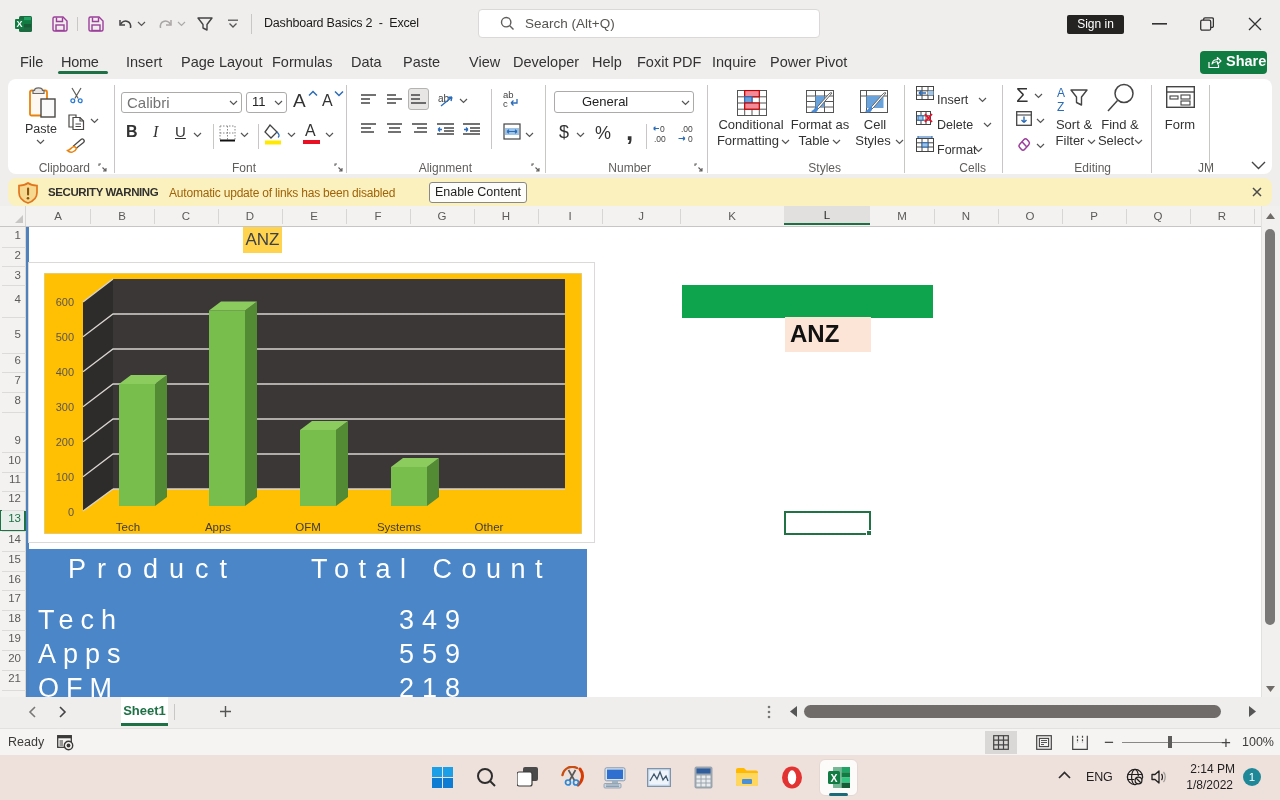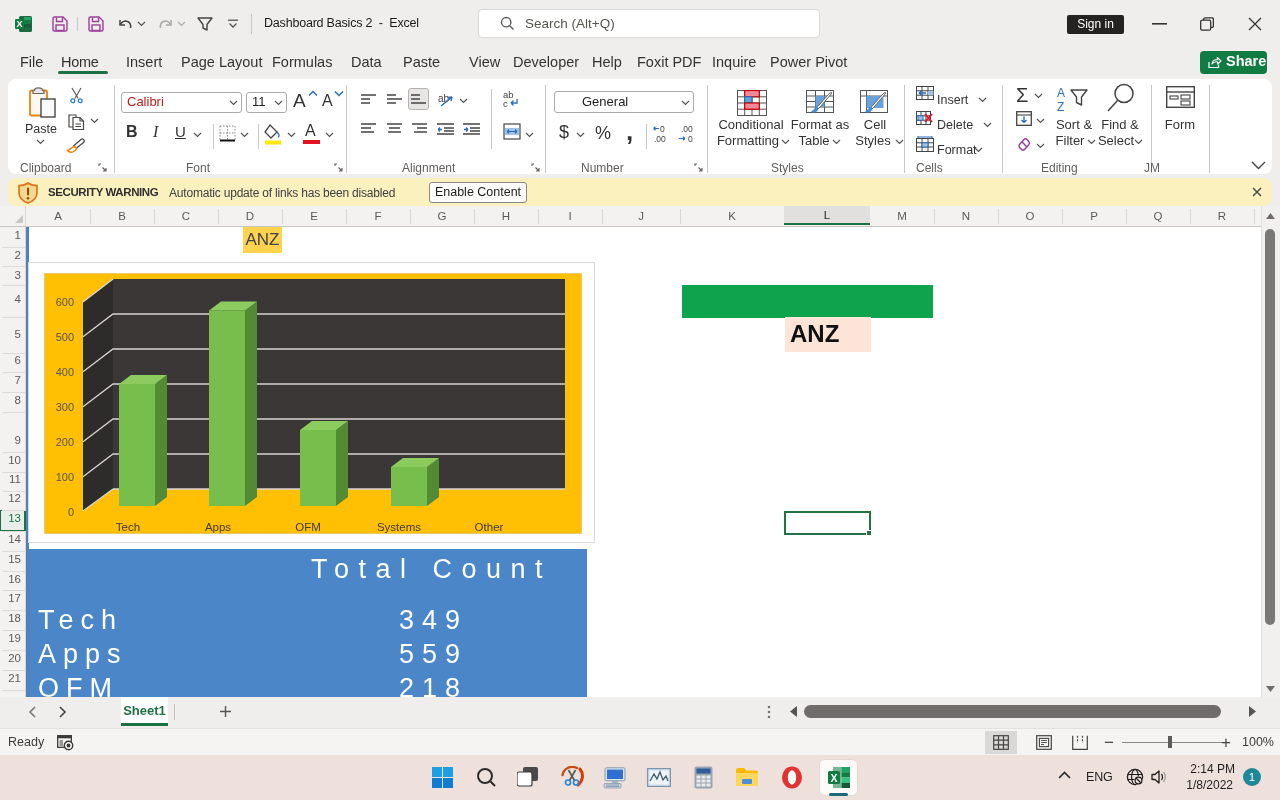--- a/index.html
+++ b/index.html
@@ -11,21 +11,21 @@
 #tabrow{left:0;top:48px;width:1280px;height:29px;background:#f0eeed;}
 #ribbon{left:0;top:77px;width:1280px;height:101px;background:#f0eeed;}
 #secbar{left:0;top:178px;width:1280px;height:28px;background:#f0eeed;}
 #colhead{left:0;top:206px;width:1280px;height:21px;background:#f4f2f1;border-bottom:1px solid #c8c6c4;}
 #sheet{left:0;top:227px;width:1280px;height:470px;background:#fff;}
 #tabbar{left:0;top:697px;width:1280px;height:31px;background:#f0eeed;}
 #statusbar{left:0;top:728px;width:1280px;height:27px;background:#f5f4f3;border-top:1px solid #e3e1df;}
 #taskbar{left:0;top:755px;width:1280px;height:45px;background:#eee0db;}
 .tabitem{position:absolute;top:6px;font-size:14.5px;color:#333;}
 .sep{position:absolute;background:#c9c7c5;width:1px;}
-.glabel{position:absolute;top:84px;font-size:12px;color:#605e5c;text-align:left;}
+.glabel{position:absolute;top:84px;font-size:12px;color:#605e5c;text-align:right;}
 .launch{position:absolute;top:86px;width:10px;height:10px;}
 .colL{position:absolute;top:0;height:20px;font-size:11.5px;color:#5c5a58;text-align:center;line-height:21px;}
 .colsep{position:absolute;top:3px;height:15px;width:1px;background:#d8d6d4;}
 .rnum{position:absolute;left:0;width:21px;text-align:right;font-size:11.5px;color:#5c5a58;}
 .rsep{position:absolute;left:2px;width:24px;height:1px;background:#dddbd9;}
 </style>
 </head>
 <body>
 <div class="abs" id="titlebar">
 
@@ -158,21 +158,21 @@
  <svg class="abs" style="left:66px;top:61px" width="19" height="17" viewBox="0 0 19 17">
   <path d="M17.5 1.5 C18.5 2.5 18.5 3.5 17.5 4.5 L10 10.5 L7.5 8 L15 1.5 C15.8 0.8 16.8 0.8 17.5 1.5 Z" fill="none" stroke="#4a4846" stroke-width="1.3"></path>
   <path d="M8.5 8.5 C5 9 4.5 12 1.5 12.5 C4 15.5 9 14.5 10.5 10.5 Z" fill="#fff" stroke="#e8820c" stroke-width="1.5"></path>
  </svg>
  <div class="glabel" style="left:20px;width:70px;">Clipboard</div>
  <svg class="abs launch" style="left:98px;top:86px" width="10" height="10" viewBox="0 0 10 10">
       <path d="M1 3 V1 H3 M8 5 V8 H5 M4.5 4.5 L8 8 M8 8 V5.5 M8 8 H5.5" fill="none" stroke="#605e5c" stroke-width="1.1"></path>
     </svg>
 
  <div class="abs" style="left:121px;top:15px;width:121px;height:21px;border:1px solid #acabaa;border-radius:3px;background:#fff;"></div>
- <div class="abs" style="left:127px;top:17px;font-size:13px;color:#b91c1c;">Calibri</div>
+ <div class="abs" style="left:127px;top:17px;font-size:15px;color:#737373;">Calibri</div>
  <svg class="abs" style="left:229px;top:23px" width="9" height="6" viewBox="0 0 9 6">
       <path d="M1 1 L4.5 4.5 L8 1" fill="none" stroke="#555" stroke-width="1.2"></path>
     </svg>
  <div class="abs" style="left:246px;top:15px;width:41px;height:21px;border:1px solid #acabaa;border-radius:3px;background:#fff;"></div>
  <div class="abs" style="left:252px;top:17px;font-size:13px;color:#222;">11</div>
  <svg class="abs" style="left:274px;top:23px" width="9" height="6" viewBox="0 0 9 6">
       <path d="M1 1 L4.5 4.5 L8 1" fill="none" stroke="#555" stroke-width="1.2"></path>
     </svg>
  <div class="abs" style="left:293px;top:13px;font-size:19px;color:#333;">A</div>
  <svg class="abs" style="left:308px;top:13px" width="10" height="7" viewBox="0 0 10 7">
@@ -421,21 +421,21 @@
     </svg>
 </div>
 <div class="abs" id="secbar">
  <div class="abs" style="left:8px;top:0;width:1264px;height:28px;background:#faf1bf;border-radius:8px;"></div>
  <svg class="abs" style="left:17px;top:4px" width="22" height="22" viewBox="0 0 22 22">
   <path d="M11 1 C13.5 3 17 3.6 20 3.6 V10.5 C20 15.7 16 19.3 11 21 C6 19.3 2 15.7 2 10.5 V3.6 C5 3.6 8.5 3 11 1 Z" fill="#f6d88e" stroke="#e1751d" stroke-width="1.7"></path>
   <rect x="10" y="5.5" width="2.1" height="8" rx="1" fill="#8a5410"></rect>
   <circle cx="11" cy="16.2" r="1.3" fill="#8a5410"></circle>
  </svg>
  <div class="abs" style="left:48px;top:8px;font-size:11.5px;font-weight:bold;letter-spacing:-0.4px;color:#32302e;">SECURITY WARNING</div>
- <div class="abs" style="left:169px;top:8px;font-size:12px;letter-spacing:-0.2px;color:#404040;">Automatic update of links has been disabled</div>
+ <div class="abs" style="left:169px;top:8px;font-size:12px;letter-spacing:-0.2px;color:#a16207;">Automatic update of links has been disabled</div>
  <div class="abs" style="left:429px;top:4px;width:98px;height:21px;background:#fdfdfb;border:1px solid #8a8886;border-radius:3px;font-size:12.5px;color:#1f1f1f;text-align:center;line-height:19px;">Enable Content</div>
  <svg class="abs" style="left:1252px;top:9px" width="10" height="10" viewBox="0 0 10 10">
       <path d="M1 1 L9 9 M9 1 L1 9" stroke="#4e4c4a" stroke-width="1.5"></path>
     </svg>
 </div>
 <div class="abs" id="colhead">
  <div class="abs" style="left:0;top:0;width:26px;height:20px;background:#f4f2f1;border-right:1px solid #d8d6d4;"></div>
  <svg class="abs" style="left:15px;top:9px" width="9" height="9" viewBox="0 0 9 9">
       <path d="M8 0 V8 H0 Z" fill="#c8c6c4"></path>
     </svg>
@@ -579,20 +579,21 @@
         <text x="355" y="258">Systems</text>
         <text x="445" y="258">Other</text>
   </g>
  </svg>
 
  <div class="abs" style="left:682px;top:58px;width:251px;height:33px;background:#0ea44d;"></div>
 
  <div class="abs" style="left:785px;top:90px;width:86px;height:35px;background:#fce4d6;color:#111;font-size:24px;font-weight:bold;padding-left:5px;line-height:34px;">ANZ</div>
 
  <div class="abs" style="left:29px;top:322px;width:558px;height:148px;background:#4a86c8;color:#fff;">
+  <div class="abs" style="left:39px;top:5px;font-size:27px;letter-spacing:11px;">Product</div>
   <div class="abs" style="left:282px;top:5px;font-size:27px;letter-spacing:9.5px;">Total Count</div>
   <div class="abs" style="left:9px;top:56px;font-size:27px;letter-spacing:7px;">Tech</div>
   <div class="abs" style="left:370px;top:56px;font-size:27px;letter-spacing:8px;">349</div>
   <div class="abs" style="left:9px;top:90px;font-size:27px;letter-spacing:7px;">Apps</div>
   <div class="abs" style="left:370px;top:90px;font-size:27px;letter-spacing:8px;">559</div>
   <div class="abs" style="left:9px;top:124px;font-size:27px;letter-spacing:7px;">OFM</div>
   <div class="abs" style="left:370px;top:124px;font-size:27px;letter-spacing:8px;">218</div>
  </div>
 
  <div class="abs" style="left:784px;top:284px;width:87px;height:24px;border:2px solid #217346;background:#fff;"></div>

